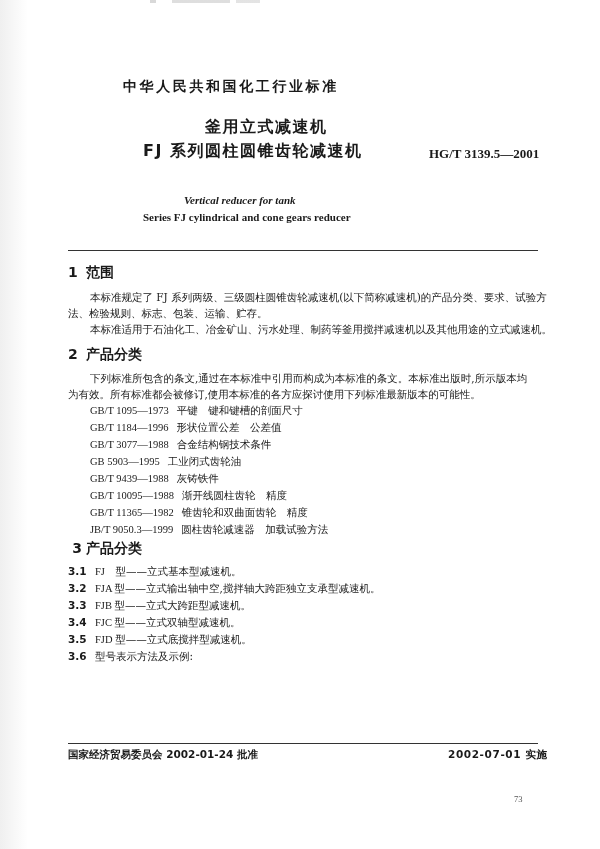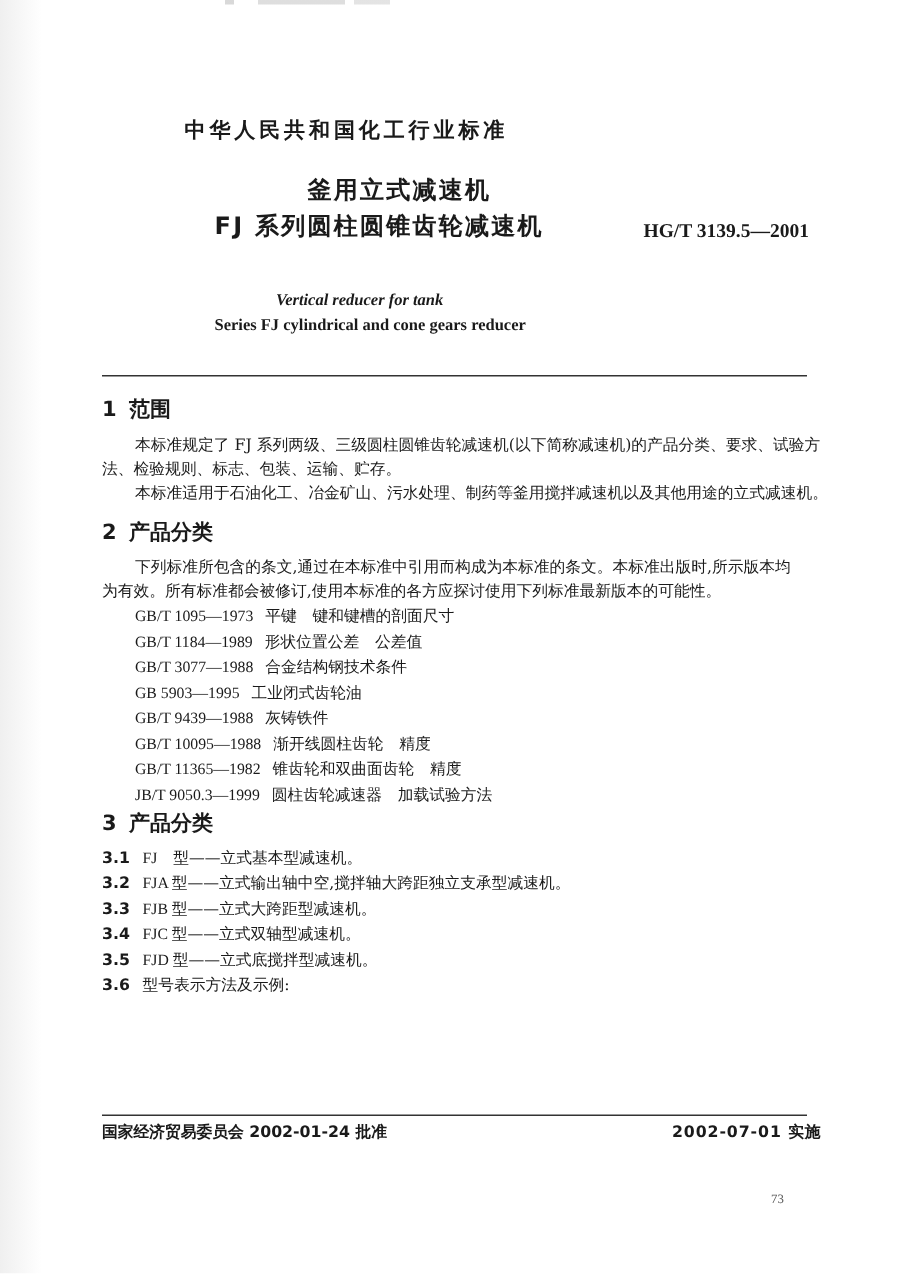--- a/index.html
+++ b/index.html
@@ -172,42 +172,42 @@
 <div class="abs section-heading" style="left:68px; top:346px;">
   <span class="num">2</span><span>产品分类</span>
 </div>
 <div class="abs para" style="left:90px; top:370px;">下列标准所包含的条文,通过在本标准中引用而构成为本标准的条文。本标准出版时,所示版本均</div>
 <div class="abs para" style="left:68px; top:386px;">为有效。所有标准都会被修订,使用本标准的各方应探讨使用下列标准最新版本的可能性。</div>
 
 <div class="abs ref-line" style="left:90px; top:404px;">
   <span class="ref-code">GB/T 1095—1973</span><span class="ref-title">平键　键和键槽的剖面尺寸</span>
 </div>
 <div class="abs ref-line" style="left:90px; top:421px;">
-  <span class="ref-code">GB/T 1184—1989</span><span class="ref-title">形状位置公差　公差值</span>
+  <span class="ref-code">GB/T 1184—1996</span><span class="ref-title">形状位置公差　公差值</span>
 </div>
 <div class="abs ref-line" style="left:90px; top:438px;">
   <span class="ref-code">GB/T 3077—1988</span><span class="ref-title">合金结构钢技术条件</span>
 </div>
 <div class="abs ref-line" style="left:90px; top:455px;">
   <span class="ref-code">GB 5903—1995</span><span class="ref-title">工业闭式齿轮油</span>
 </div>
 <div class="abs ref-line" style="left:90px; top:472px;">
   <span class="ref-code">GB/T 9439—1988</span><span class="ref-title">灰铸铁件</span>
 </div>
 <div class="abs ref-line" style="left:90px; top:489px;">
   <span class="ref-code">GB/T 10095—1988</span><span class="ref-title">渐开线圆柱齿轮　精度</span>
 </div>
 <div class="abs ref-line" style="left:90px; top:506px;">
   <span class="ref-code">GB/T 11365—1982</span><span class="ref-title">锥齿轮和双曲面齿轮　精度</span>
 </div>
 <div class="abs ref-line" style="left:90px; top:523px;">
   <span class="ref-code">JB/T 9050.3—1999</span><span class="ref-title">圆柱齿轮减速器　加载试验方法</span>
 </div>
 
-<div class="abs section-heading" style="left:68px; top:540px;">
+<div class="abs section-heading" style="left:68px; top:540px;text-align:center;">
   <span class="num">3</span><span>产品分类</span>
 </div>
 
 <div class="abs clause" style="left:68px; top:565px;">
   <span class="cnum">3.1</span><span class="ctype">FJ　型</span><span class="ctext">——立式基本型减速机。</span>
 </div>
 <div class="abs clause" style="left:68px; top:582px;">
   <span class="cnum">3.2</span><span class="ctype">FJA 型</span><span class="ctext">——立式输出轴中空,搅拌轴大跨距独立支承型减速机。</span>
 </div>
 <div class="abs clause" style="left:68px; top:599px;">

